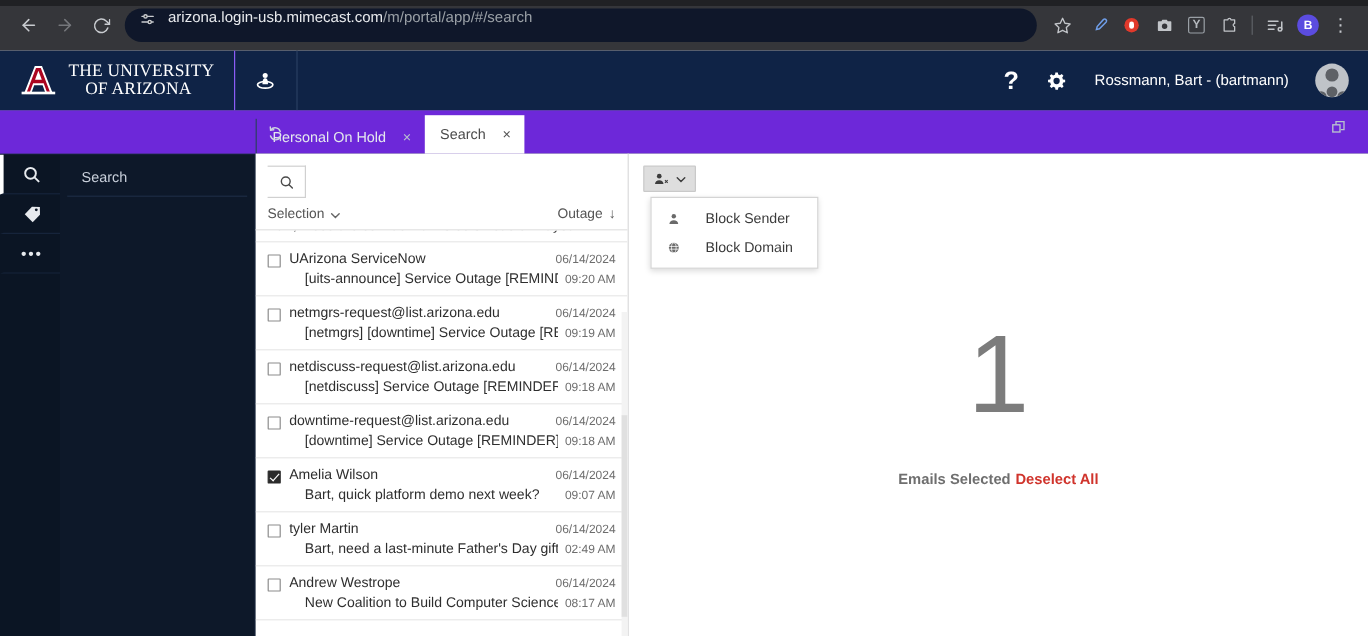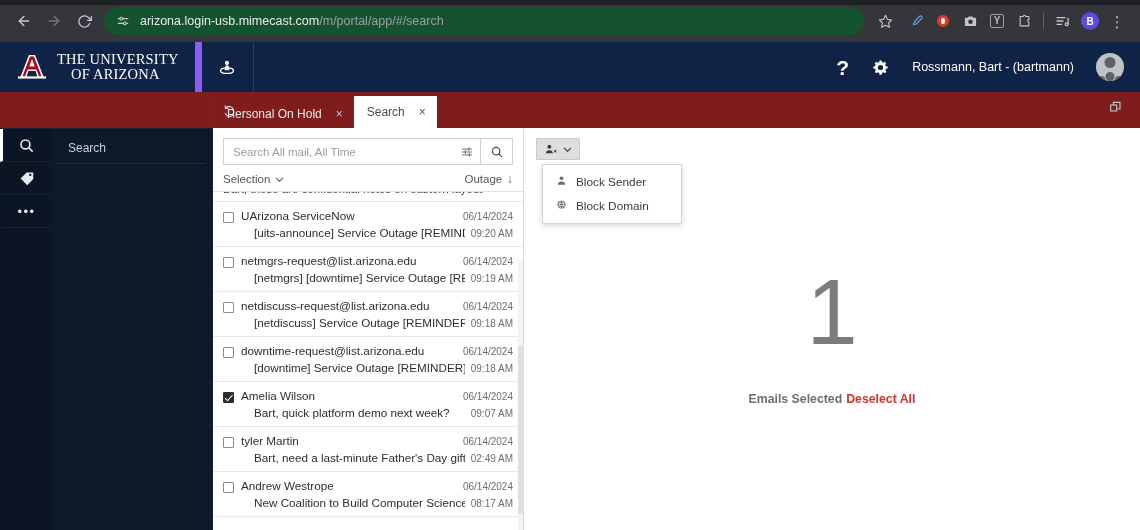--- a/index.html
+++ b/index.html
@@ -33,24 +33,24 @@
     display: flex; align-items: center; justify-content: center;
     border-radius: 50%;
     color: #c9ccd0;
   }
   .nav-btn.disabled { color: #75777b; }
   .nav-btn svg { display: block; }
 
   .omnibox {
     flex: 1 1 auto;
     height: 28px;
-    background: #14532d;
+    background: #0f172a;
     border-radius: 14px;
     display: flex;
-    align-items: center;
+    align-items: flex-start;
     margin: 0 8px 0 6px;
     padding: 0 10px;
     min-width: 0;
     max-width: 780px;
   }
   .omnibox-icon {
     flex: 0 0 auto;
     width: 18px; height: 18px;
     display: flex; align-items: center; justify-content: center;
     color: #c9ccd0;
@@ -94,21 +94,21 @@
   .app-header {
     height: 50px;
     background: #0f2346;
     display: flex;
     align-items: stretch;
     color: #fff;
   }
   .brand {
     display: flex; align-items: center; gap: 9px;
     padding: 0 16px;
-    border-right: 7px solid #8b5cf6;
+    border-right: 1px solid #8b5cf6;
   }
   .brand-mark {
     width: 32px; height: 30px;
     position: relative;
     flex: 0 0 auto;
   }
   .brand-text { line-height: 1.05; }
   .brand-line1 {
     font-family: "Liberation Serif", serif;
     font-size: 14.5px; letter-spacing: .2px; white-space: nowrap;
@@ -359,21 +359,21 @@
   .block-menu {
     position: absolute;
     top: 26px; left: 6px;
     width: 140px;
     background: #fff;
     border: 1px solid #d4d4d4;
     box-shadow: 0 2px 5px rgba(0,0,0,.15);
     padding: 5px 0;
   }
   .block-menu-item {
-    display: flex; align-items: flex-start; gap: 8px;
+    display: flex; align-items: center; gap: 20px;
     padding: 5px 12px;
     font-size: 11.8px;
     color: #3a3a3a;
     white-space: nowrap;
   }
   .menu-icon { width: 13px; display: flex; justify-content: center; color: #6a6a6a; }
 
   .selection-panel {
     display: flex; flex-direction: column;
     align-items: center;
@@ -393,21 +393,21 @@
     font-weight: bold;
   }
   .deselect-link {
     color: #d0342c;
     margin-left: 4px;
   }
 
   
   .tab-strip {
     height: 36px;
-    background: #7f1d1d;
+    background: #6d28d9;
     display: flex;
     align-items: flex-end;
     padding-left: 213px;
     position: relative;
     flex: 0 0 auto;
   }
   .tabstrip-wrap { background: #0f2346; }
   .tab-refresh {
     position: absolute;
     left: 222px; bottom: 9px;
@@ -615,33 +615,20 @@
       <span class="rail-dots">•••</span>
     </div>
   </div>
 
   <div class="nav-panel">
     <div class="nav-title">Search</div>
   </div>
 
   <div class="list-col">
     <div class="search-row">
-      <div class="search-box">
-        <input class="search-input" type="text" placeholder="Search All mail, All Time" style="">
-        <span class="filter-icon">
-          <svg width="14" height="14" viewBox="0 0 24 24" fill="none" stroke="currentColor" stroke-width="1.7" stroke-linecap="round">
-            <line x1="4" y1="7" x2="20" y2="7"></line>
-            <line x1="4" y1="12" x2="20" y2="12"></line>
-            <line x1="4" y1="17" x2="20" y2="17"></line>
-            <line x1="15" y1="4.5" x2="15" y2="9.5"></line>
-            <line x1="9" y1="9.5" x2="9" y2="14.5"></line>
-            <line x1="16" y1="14.5" x2="16" y2="19.5"></line>
-          </svg>
-        </span>
-      </div>
       <div class="search-go">
         <svg width="14" height="14" viewBox="0 0 24 24" fill="none" stroke="currentColor" stroke-width="2" stroke-linecap="round">
           <circle cx="10.5" cy="10.5" r="6.3"></circle>
           <line x1="15.2" y1="15.2" x2="20" y2="20"></line>
         </svg>
       </div>
     </div>
 
     <div class="toolbar-row">
       <div class="toolbar-left">

